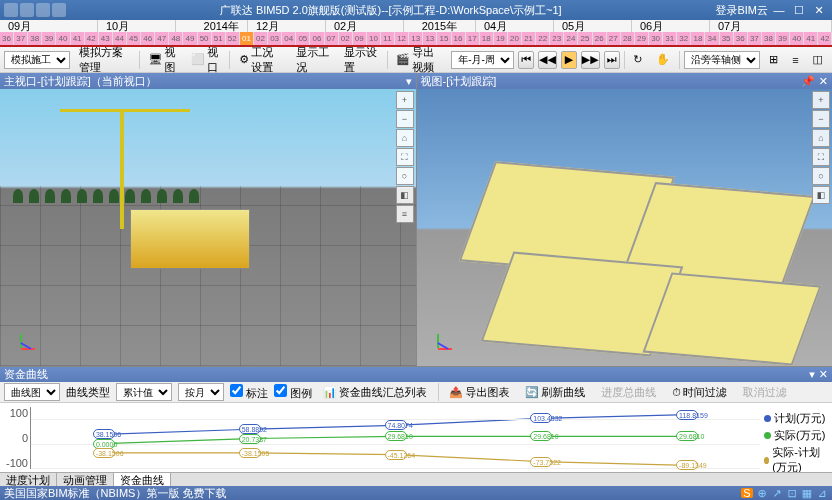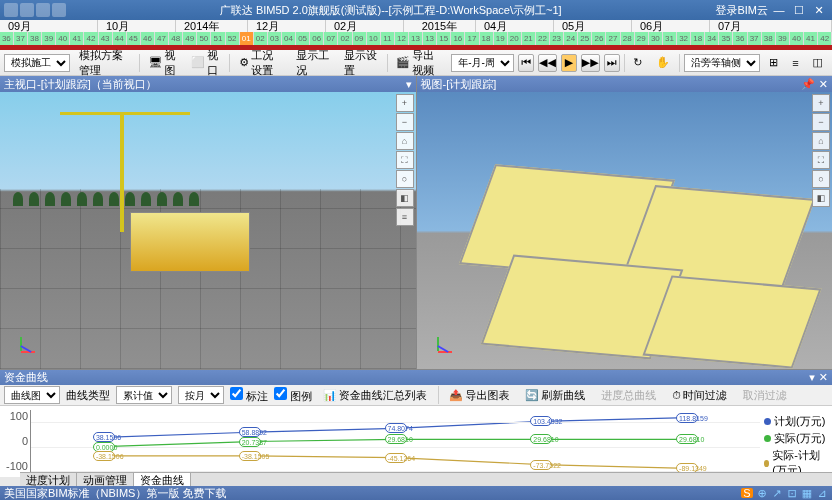--- a/index.html
+++ b/index.html
@@ -5,21 +5,21 @@
 * { margin: 0; padding: 0; box-sizing: border-box; font-family: "Microsoft YaHei", Arial, sans-serif; font-size: 11px; }
 body { width: 832px; height: 500px; background: #e8e8e8; overflow: hidden; position: relative; }
 
 .title-bar { height: 20px; background: linear-gradient(#4a7bb8, #3a6ba8); color: #fff; display: flex; align-items: center; padding: 0 4px; font-size: 10px; }
 .title-bar .left-icons { display: flex; gap: 2px; }
 .title-bar .title-text { flex: 1; text-align: center; }
 .title-bar .right-controls { display: flex; gap: 2px; align-items: center; }
 .title-bar .win-btn { width: 18px; height: 14px; display: flex; align-items: center; justify-content: center; cursor: pointer; }
 .tb-icon { width: 14px; height: 14px; background: rgba(255,255,255,0.3); border-radius: 2px; }
 .timeline-month { border-right: 1px solid #ccc; padding: 0 8px; line-height: 12px; }
-.timeline-days { display: flex; height: 13px; background: #86efac; justify-content: center; }
+.timeline-days { display: flex; height: 13px; background: #f9a8d4; }
 .timeline-day { border-right: 1px solid #ddd; width: 18px; text-align: center; line-height: 13px; color: #666; font-size: 8px; }
 .timeline-day.current { background: #ff9933; color: #fff; }
 
 .toolbar { height: 26px; background: linear-gradient(#f8f8f8, #e8e8e8); border-bottom: 1px solid #ccc; display: flex; align-items: center; padding: 0 4px; gap: 4px; font-size: 10px; }
 .tb-select { height: 18px; font-size: 10px; border: 1px solid #aaa; background: #fff; padding: 0 2px; }
 .tb-btn { height: 20px; padding: 0 4px; display: flex; align-items: center; gap: 2px; border: 1px solid transparent; cursor: pointer; }
 .tb-sep { width: 1px; height: 18px; background: #ccc; }
 .play-btn { width: 20px; height: 18px; background: linear-gradient(#fff,#ddd); border: 1px solid #aaa; border-radius: 2px; display: flex; align-items: center; justify-content: center; cursor: pointer; }
 .play-btn.active { background: #ffcc66; }
 
@@ -53,21 +53,21 @@
 .legend-item { display: flex; align-items: center; gap: 3px; margin: 2px 0; }
 .legend-dot { width: 7px; height: 7px; border-radius: 50%; }
 .y-axis { position: absolute; left: 0; top: 4px; bottom: 14px; width: 28px; display: flex; flex-direction: column; justify-content: space-between; text-align: right; font-size: 9px; color: #555; }
 .x-axis { position: absolute; left: 30px; right: 2px; bottom: 0; height: 12px; display: flex; justify-content: space-around; font-size: 9px; color: #555; }
 .plot { position: absolute; left: 30px; right: 2px; top: 4px; bottom: 14px; border-left: 1px solid #888; border-bottom: 1px solid #888; }
 .gridline { position: absolute; left: 0; right: 0; height: 1px; background: #eee; }
 .data-point { position: absolute; width: 22px; height: 10px; font-size: 7px; background: #fff; border: 1px solid; border-radius: 5px; text-align: center; line-height: 9px; transform: translate(-50%,-50%); white-space: nowrap; padding: 0 2px; }
 svg.lines { position: absolute; inset: 0; width: 100%; height: 100%; }
 
 .status-bar { position: absolute; bottom: 0; left: 0; right: 0; height: 28px; }
-.status-tabs { height: 14px; background: #e0e0e0; display: flex; font-size: 9px; border-top: 1px solid #aaa; margin-left: 20px; }
+.status-tabs { height: 14px; background: #e0e0e0; display: flex; font-size: 9px; border-top: 1px solid #aaa; }
 .status-tab { padding: 0 6px; border-right: 1px solid #aaa; line-height: 14px; cursor: pointer; }
 .status-tab.active { background: #fff; }
 .status-strip { height: 14px; background: linear-gradient(#5a7cb8,#4a6ca8); color: #fff; display: flex; align-items: center; justify-content: space-between; padding: 0 4px; font-size: 9px; }
 .status-icons { display: flex; gap: 3px; }
 .status-icons span { width: 12px; height: 10px; display:inline-flex; align-items:center; justify-content:center; }
 </style>
 </head>
 <body>
 
 <div class="title-bar">
@@ -79,25 +79,25 @@
   </div>
   <div class="title-text">广联达 BIM5D 2.0旗舰版(测试版)--[示例工程-D:\WorkSpace\示例工~1]</div>
   <div class="right-controls">
     <span>登录BIM云</span>
     <span class="win-btn">—</span>
     <span class="win-btn">☐</span>
     <span class="win-btn">✕</span>
   </div>
 </div>
 
-<div style="background:#f5f5f5;border-bottom:5px solid #b91c1c;">
+<div style="background:#f5f5f5;border-bottom:2px solid #b91c1c;">
   <div style="display:flex;height:12px;font-size:9px;">
     <div class="timeline-month" style="flex:0 0 98px">09月</div>
     <div class="timeline-month" style="flex:0 0 78px">10月</div>
-    <div class="timeline-month" style="flex:0 0 72px;text-align:left">2014年</div>
+    <div class="timeline-month" style="flex:0 0 72px;text-align:right">2014年</div>
     <div class="timeline-month" style="flex:0 0 78px">12月</div>
     <div class="timeline-month" style="flex:0 0 78px">02月</div>
     <div class="timeline-month" style="flex:0 0 72px;text-align:center">2015年</div>
     <div class="timeline-month" style="flex:0 0 78px">04月</div>
     <div class="timeline-month" style="flex:0 0 78px">05月</div>
     <div class="timeline-month" style="flex:0 0 78px">06月</div>
     <div class="timeline-month" style="flex:1">07月</div>
   </div>
   <div class="timeline-days" id="timeline-days">
       <div class="timeline-day">36</div>

